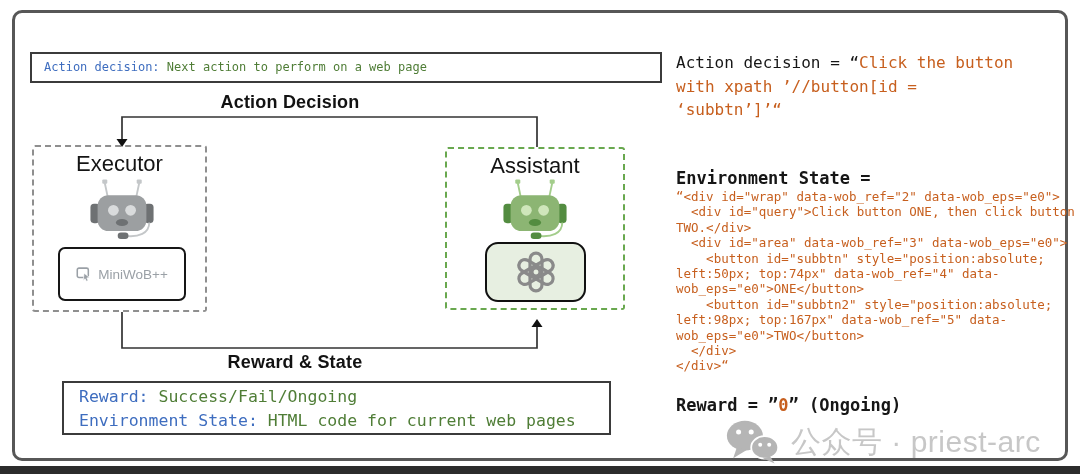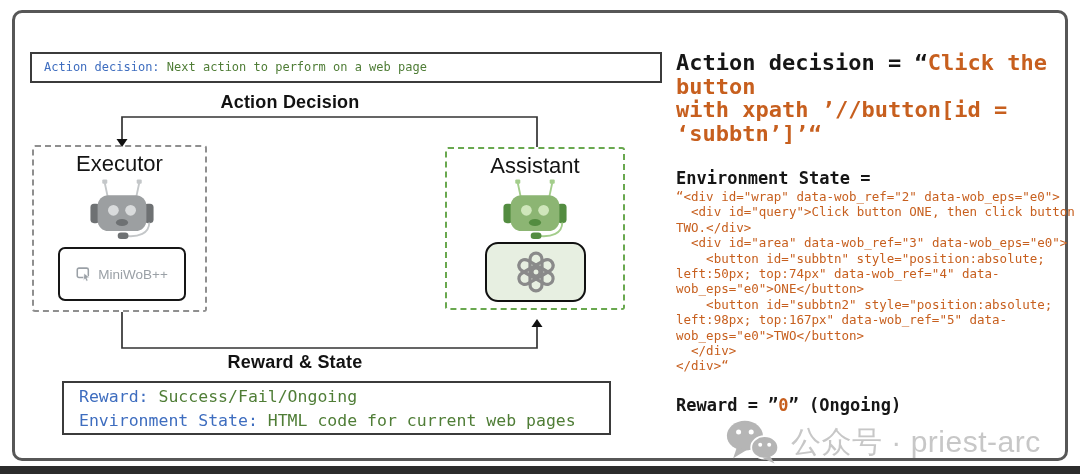--- a/index.html
+++ b/index.html
@@ -57,21 +57,21 @@
     position:absolute; left:38px; top:93px; width:101px; height:60px;
     border:2.5px solid #111; border-radius:13px; background:#e7efe1;
     display:flex; align-items:center; justify-content:center;
   }
 
   .edges { position:absolute; left:0; top:0; width:1080px; height:474px; pointer-events:none; }
 
   
   .rp-action {
     position:absolute; left:676px; top:51px; width:398px;
-    font-family:"DejaVu Sans Mono", monospace; font-size:22px; font-weight:700;
+    font-family:"DejaVu Sans Mono", monospace; font-size:16px; font-weight:400;
     line-height:23.5px; white-space:pre-wrap; color:#161616;
   }
   .orange { color:#c75f1e; }
   .rp-env-label {
     position:absolute; left:676px; top:168px;
     font-family:"DejaVu Sans Mono", monospace; font-size:17px; font-weight:700; color:#161616;
   }
   .rp-code {
     position:absolute; left:676px; top:189px; width:402px;
     font-family:"DejaVu Sans Mono", monospace; font-size:12.5px; line-height:15.4px;

